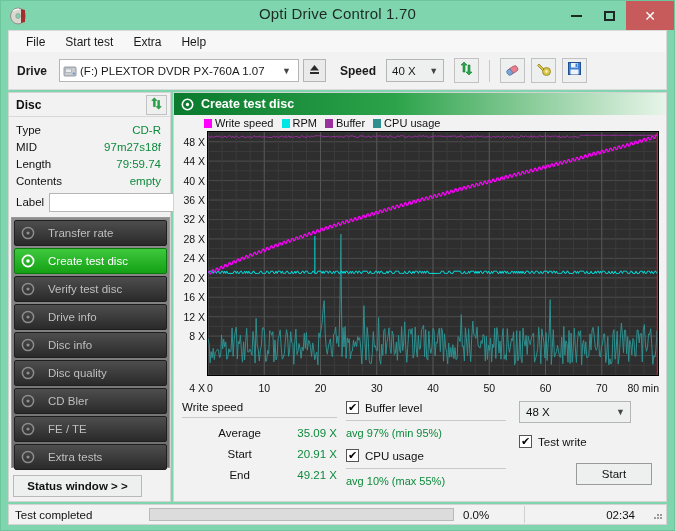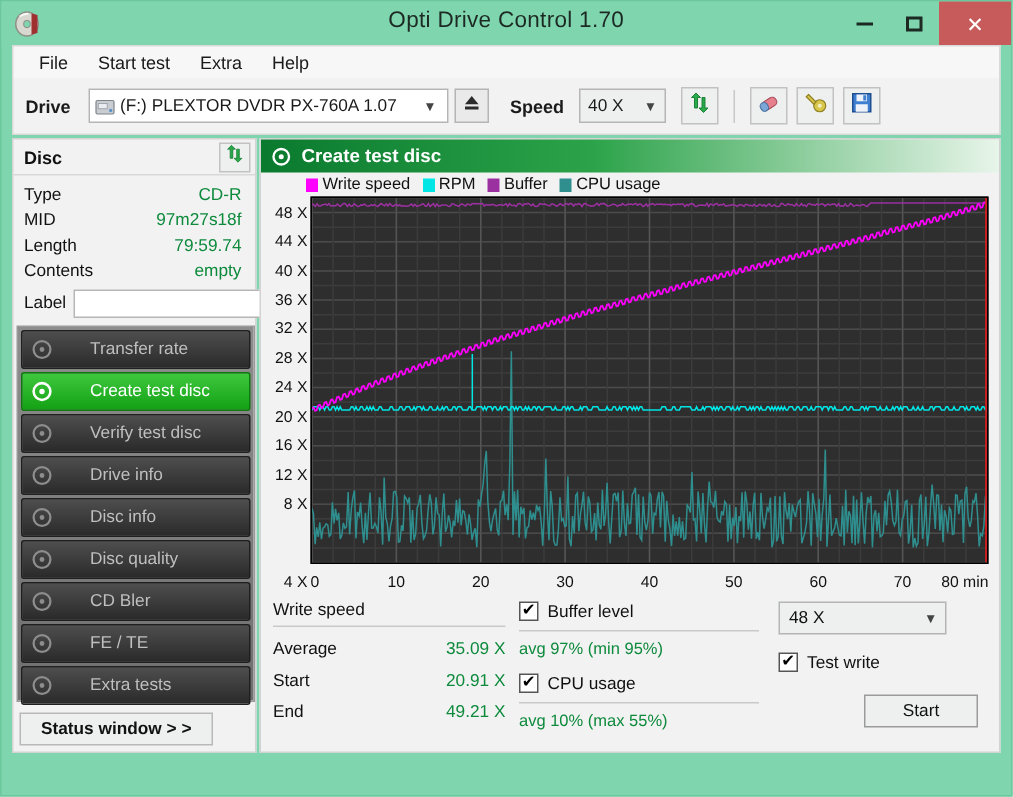--- a/index.html
+++ b/index.html
@@ -123,21 +123,21 @@
   
   #testlist {
     position: absolute; left: 2px; top: 124px; width: 159px; height: 251px;
     background: linear-gradient(#8d8d8d, #6f6f6f);
     border: 1px solid #9a9a9a; padding: 2px;
   }
   .test-btn {
     height: 26px; margin-bottom: 2px;
     background: linear-gradient(#4e4e4e, #2a2a2a);
     border: 1px solid #1f1f1f; border-radius: 2px;
-    display: flex; align-items: center; padding-left: 6px; gap: 25px;
+    display: flex; align-items: center; padding-left: 6px; gap: 13px;
     font-size: 11.5px; color: #bfbfbf;
   }
   .test-btn.active {
     background: linear-gradient(#3ec83e, #14a114);
     border-color: #0d7a0d; color: #ffffff;
   }
   .tb-disc-icon { width: 14px; height: 14px; flex: 0 0 14px; }
   #status-window-btn {
     position: absolute; left: 4px; bottom: 4px; width: 129px; height: 22px;
     background: #eef0ef; border: 1px solid #b9b9b9;
@@ -190,21 +190,21 @@
   }
 
   
   #stats {
     position: absolute; left: 0; top: 308px; width: 494px; height: 100px;
   }
   .col-ws { position: absolute; left: 8px; top: 0; width: 155px; }
   .ws-title { font-size: 11.5px; color: #111; }
   .hr { height: 1px; background: #c9c9c9; margin: 4px 0 0 0; }
   .ws-row {
-    display: flex; align-items: center; font-size: 11.5px; margin-top: 9px;
+    display: flex; align-items: center; font-size: 11.5px; margin-top: 9px; text-align: center;
   }
   .ws-row .k { color: #111; flex: 1; }
   .ws-row .v { color: #0d8a3c; }
 
   .col-mid { position: absolute; left: 172px; top: 0; width: 160px; }
   .chk-row { display: flex; align-items: center; gap: 6px; font-size: 11.5px; color: #111; }
   .chkbox {
     width: 13px; height: 13px; background: #fff; border: 1px solid #555;
     display: flex; align-items: center; justify-content: center;
     font-size: 11px; color: #000; line-height: 1;
@@ -672,14 +672,30 @@
         <div class="chk-row" style="margin-top:12px;">
           <span class="chkbox">✔</span>
           <span>Test write</span>
         </div>
         <div id="start-btn">Start</div>
       </div>
 
     </div>
   </div>
 
+  <div id="statusbar">
+    <span id="status-text">Test completed</span>
+    <div id="progress-track">
+      <div id="progress-fill" style="height:100%;width:0%;background:#3fa13f;"></div>
+    </div>
+    <span id="progress-pct">0.0%</span>
+    <span class="sb-sep"></span>
+    <span id="status-time">02:34</span>
+    <span id="grip">
+      <span class="gd" style="left:8px;top:8px;"></span>
+      <span class="gd" style="left:11px;top:8px;"></span>
+      <span class="gd" style="left:11px;top:5px;"></span>
+      <span class="gd" style="left:5px;top:8px;"></span>
+      <span class="gd" style="left:8px;top:5px;"></span>
+    </span>
+  </div>
 
 </div>
 
 </body></html>

